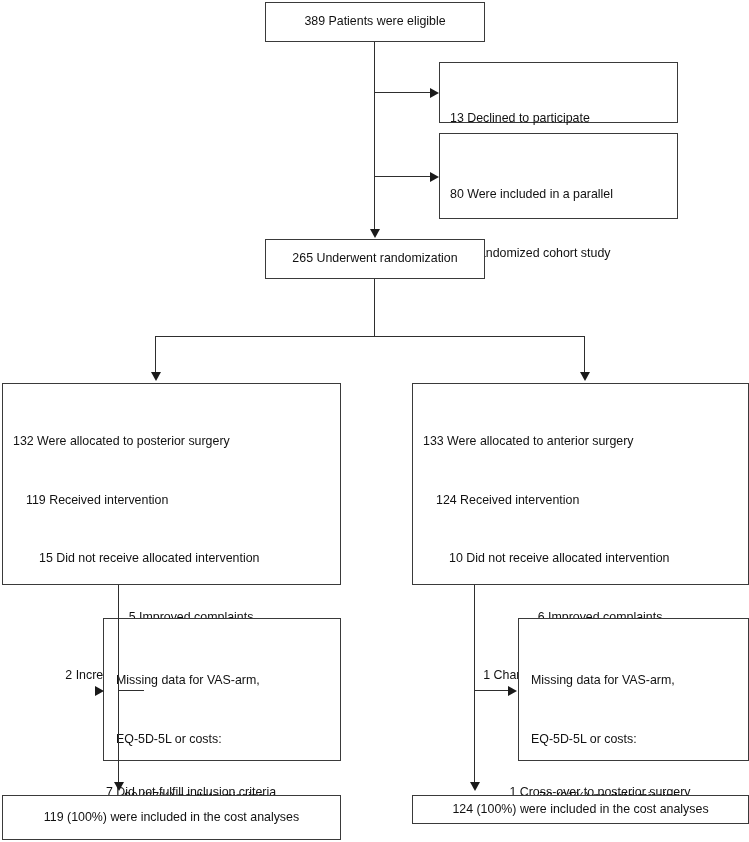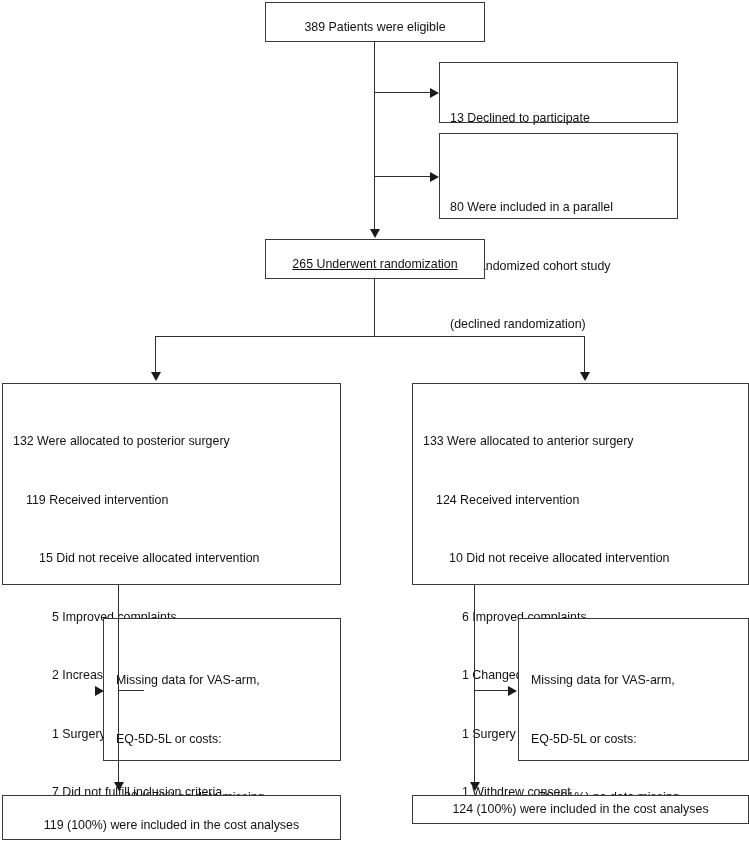--- a/index.html
+++ b/index.html
@@ -21,24 +21,24 @@
     box-sizing: border-box;
     border: 1.3px solid #3a3a3a;
     background: #ffffff;
     font-size: 12.4px;
     line-height: 19.5px;
     color: #111111;
     padding: 7px 10px;
   }
   .box.center {
     display: flex;
-    align-items: flex-end;
+    align-items: center;
     justify-content: center;
     text-align: center;
-    padding: 4px;
+    padding: 12px;
   }
   .line {
     position: absolute;
     background: #2e2e2e;
   }
   .vline { width: 1.3px; }
   .hline { height: 1.3px; }
   .arrow-down {
     position: absolute;
     width: 0;
@@ -52,48 +52,47 @@
     width: 0;
     height: 0;
     border-top: 5px solid transparent;
     border-bottom: 5px solid transparent;
     border-left: 9px solid #1a1a1a;
   }
   .lines { white-space: pre; }
   .ind0 { padding-left: 0px; }
   .ind1 { padding-left: 13px; }
   .ind2 { padding-left: 26px; }
-  .ind3 { padding-left: 39px; }
+  .ind3 { padding-left: 39px; text-align: center; }
   .ind-m { padding-left: 8px; }
   .row { display: block; }
 </style>
 </head>
 <body>
 
 <div id="diagram">
 
   <div class="box center" style="left:265px; top:2px; width:220px; height:40px;">
     <span>389 Patients were eligible</span>
   </div>
 
   <div class="box" style="left:439px; top:62px; width:239px; height:61px;">
     <div class="lines">
       <span class="row">13 Declined to participate</span>
     </div>
   </div>
 
-  <div class="box" style="left:439px; top:133px; width:239px; height:86px; padding-top:25px;">
+  <div class="box" style="left:439px; top:133px; width:239px; height:86px; padding-top:12px;">
     <div class="lines">
       <span class="row">80 Were included in a parallel</span>
       <span class="row">non-randomized cohort study</span>
-      <span class="row">(declined randomization)</span>
     </div>
   </div>
 
-  <div class="box center" style="left:265px; top:239px; width:220px; height:40px;text-decoration:underline;">
+  <div class="box center" style="left:265px; top:239px; width:220px; height:40px;">
     <span>265 Underwent randomization</span>
   </div>
 
   <div class="box" style="left:2px; top:383px; width:339px; height:202px; padding-top:9px;">
     <div class="lines">
       <span class="row ind0">132 Were allocated to posterior surgery</span>
       <span class="row ind1">119 Received intervention</span>
       <span class="row ind2">15 Did not receive allocated intervention</span>
       <span class="row ind3">5 Improved complaints</span>
       <span class="row ind3">2 Increased complaints and multilevel surgery</span>
@@ -105,21 +104,20 @@
   </div>
 
   <div class="box" style="left:412px; top:383px; width:337px; height:202px; padding-top:9px;">
     <div class="lines">
       <span class="row ind0">133 Were allocated to anterior surgery</span>
       <span class="row ind1">124 Received intervention</span>
       <span class="row ind2">10 Did not receive allocated intervention</span>
       <span class="row ind3">6 Improved complaints</span>
       <span class="row ind3">1 Changed complaints and had no surgery</span>
       <span class="row ind3">1 Surgery in a private clinic</span>
-      <span class="row ind3">1 Withdrew consent</span>
       <span class="row ind3">1 Cross-over to posterior surgery</span>
     </div>
   </div>
 
   <div class="box" style="left:103px; top:618px; width:238px; height:143px; padding-top:13px; padding-left:12px;">
     <div class="lines">
       <span class="row ind0">Missing data for VAS-arm,</span>
       <span class="row ind0">EQ-5D-5L or costs:</span>
       <span class="row ind-m">80 (67%) no data missing</span>
       

